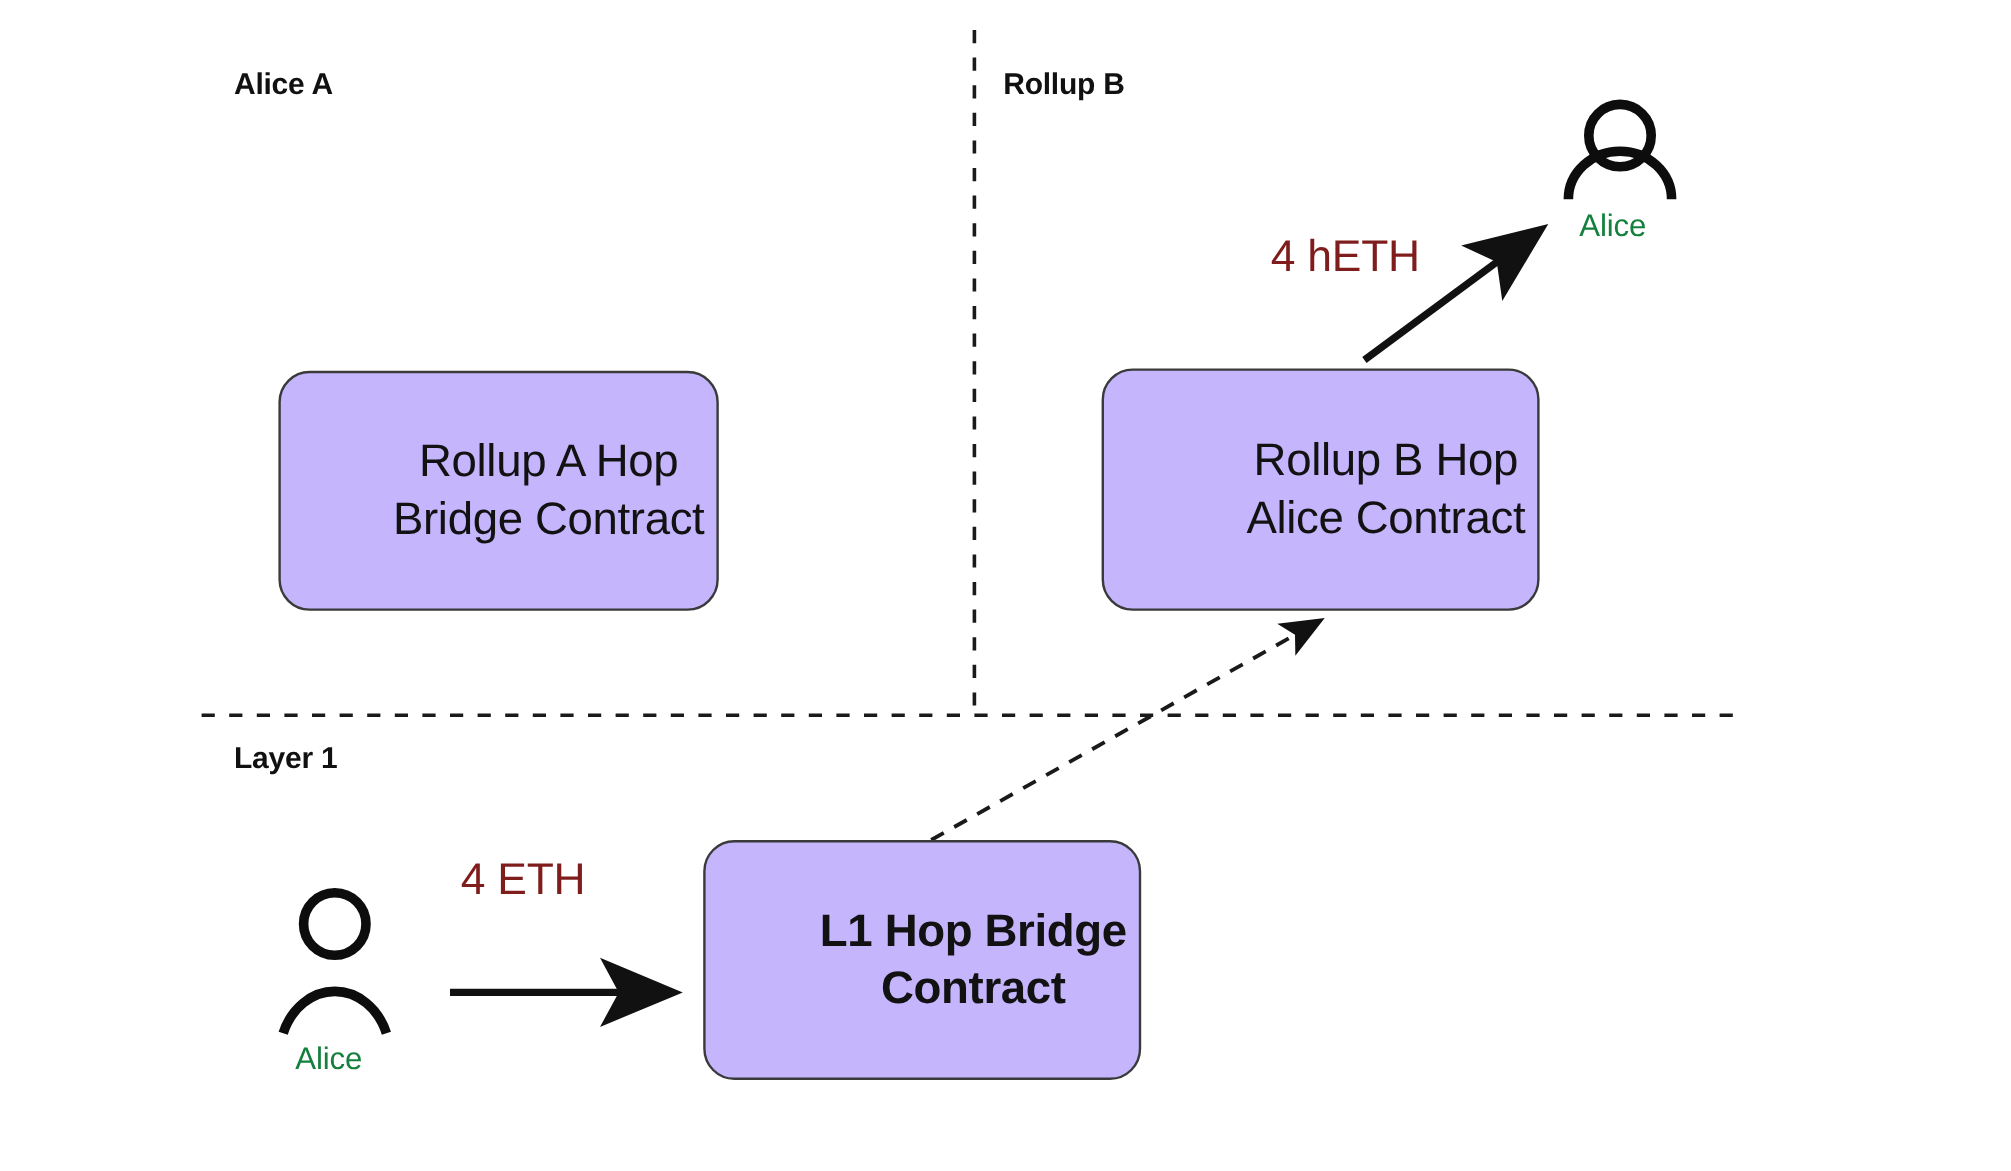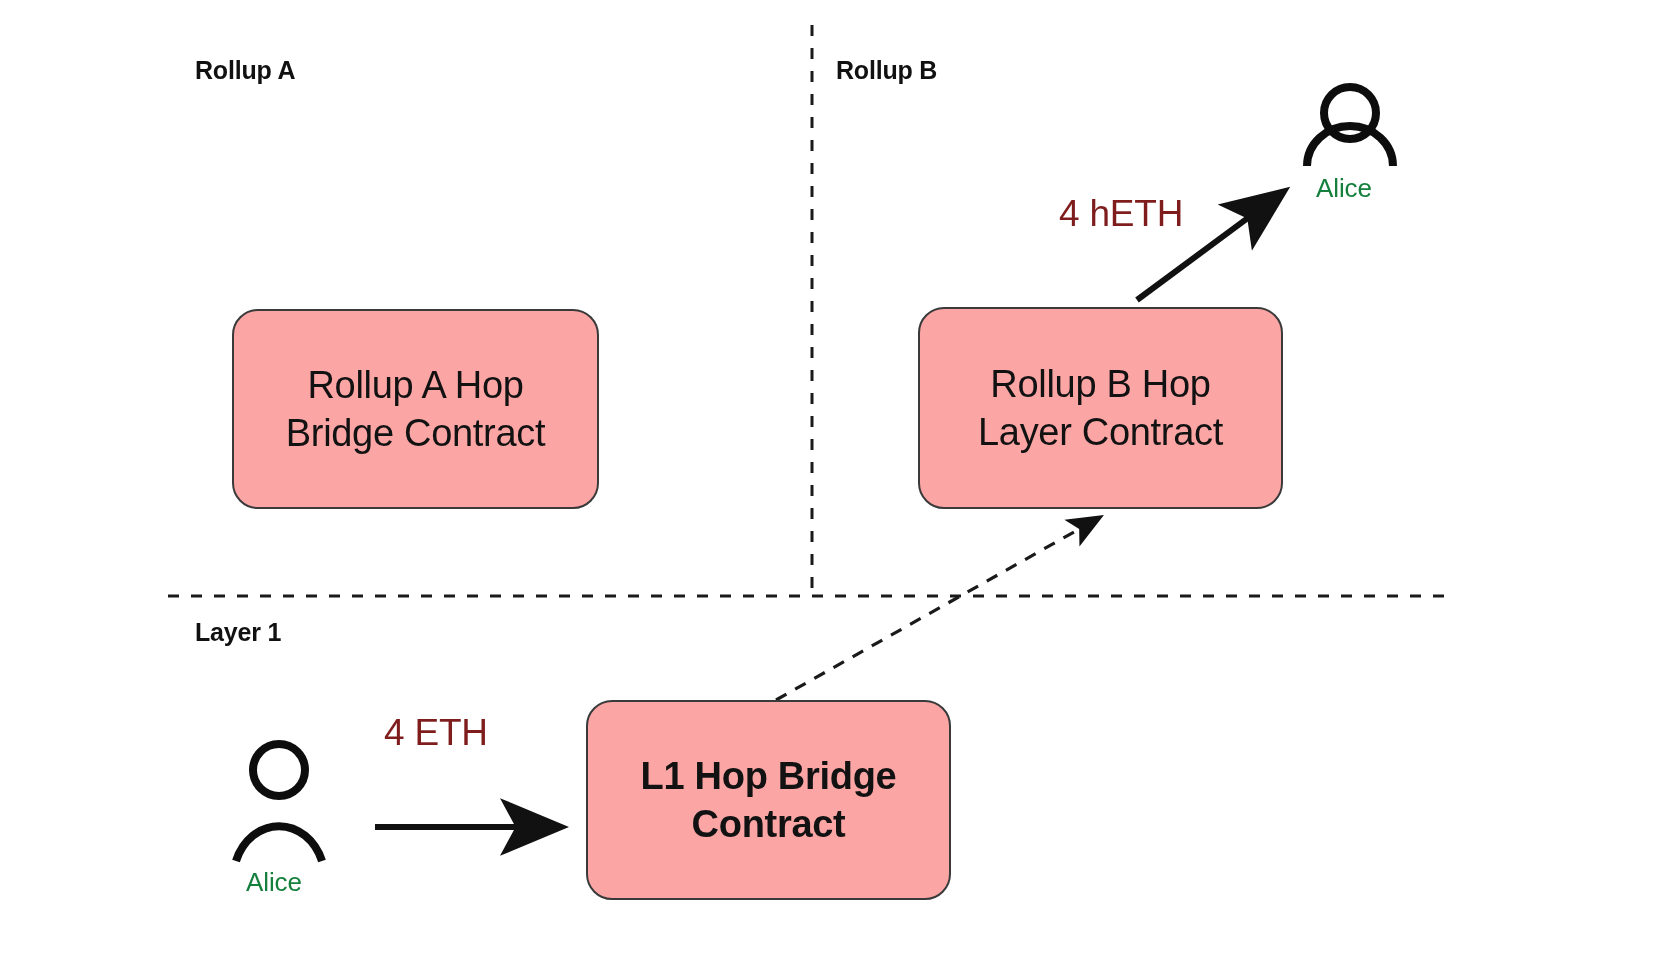--- a/index.html
+++ b/index.html
@@ -29,24 +29,24 @@
     font-size: 25px;
     letter-spacing: -0.2px;
     color: #111111;
     white-space: nowrap;
   }
   .box {
     position: absolute;
     box-sizing: border-box;
     border: 2.5px solid #3a3a3a;
     border-radius: 26px;
-    background: #fca5a5;
+    background: #c4b5fd;
     display: flex;
     align-items: center;
-    justify-content: center;
+    justify-content: flex-end;
     text-align: center;
   }
   .box-label {
     font-size: 38px;
     line-height: 1.27;
     color: #121212;
     letter-spacing: -0.3px;
     padding: 0 10px;
   }
   .flow-label {
@@ -101,34 +101,34 @@
       <circle cx="1350" cy="113" r="26" fill="none" stroke="#0d0d0d" stroke-width="8"></circle>
       <path d="M1307 166 A 43 40 0 0 1 1393 166" fill="none" stroke="#0d0d0d" stroke-width="8" stroke-linecap="butt"></path>
     </g>
 
     <g>
       <circle cx="279" cy="770" r="26" fill="none" stroke="#0d0d0d" stroke-width="8"></circle>
       <path d="M236 861 A 46 54 0 0 1 322 861" fill="none" stroke="#0d0d0d" stroke-width="8" stroke-linecap="butt"></path>
     </g>
   </svg>
 
-  <div class="zone-label" style="left:195px; top:56px;">Rollup A</div>
+  <div class="zone-label" style="left:195px; top:56px;">Alice A</div>
 
   <div class="zone-label" style="left:836px; top:56px;">Rollup B</div>
 
   <div class="zone-label" style="left:195px; top:618px;">Layer 1</div>
 
   <div class="box" style="left:232px; top:309px; width:367px; height:200px;">
     <span class="box-label" style="white-space:pre-line;">Rollup A Hop
 Bridge Contract</span>
   </div>
 
   <div class="box" style="left:918px; top:307px; width:365px; height:202px;">
     <span class="box-label" style="white-space:pre-line;">Rollup B Hop
-Layer Contract</span>
+Alice Contract</span>
   </div>
 
   <div class="box" style="left:586px; top:700px; width:365px; height:200px;font-weight:bold;">
     <span class="box-label" style="white-space:pre-line;">L1 Hop Bridge
 Contract</span>
   </div>
 
   <div class="flow-label" style="left:1059px; top:193px;">4 hETH</div>
 
   <div class="flow-label" style="left:384px; top:712px;">4 ETH</div>

